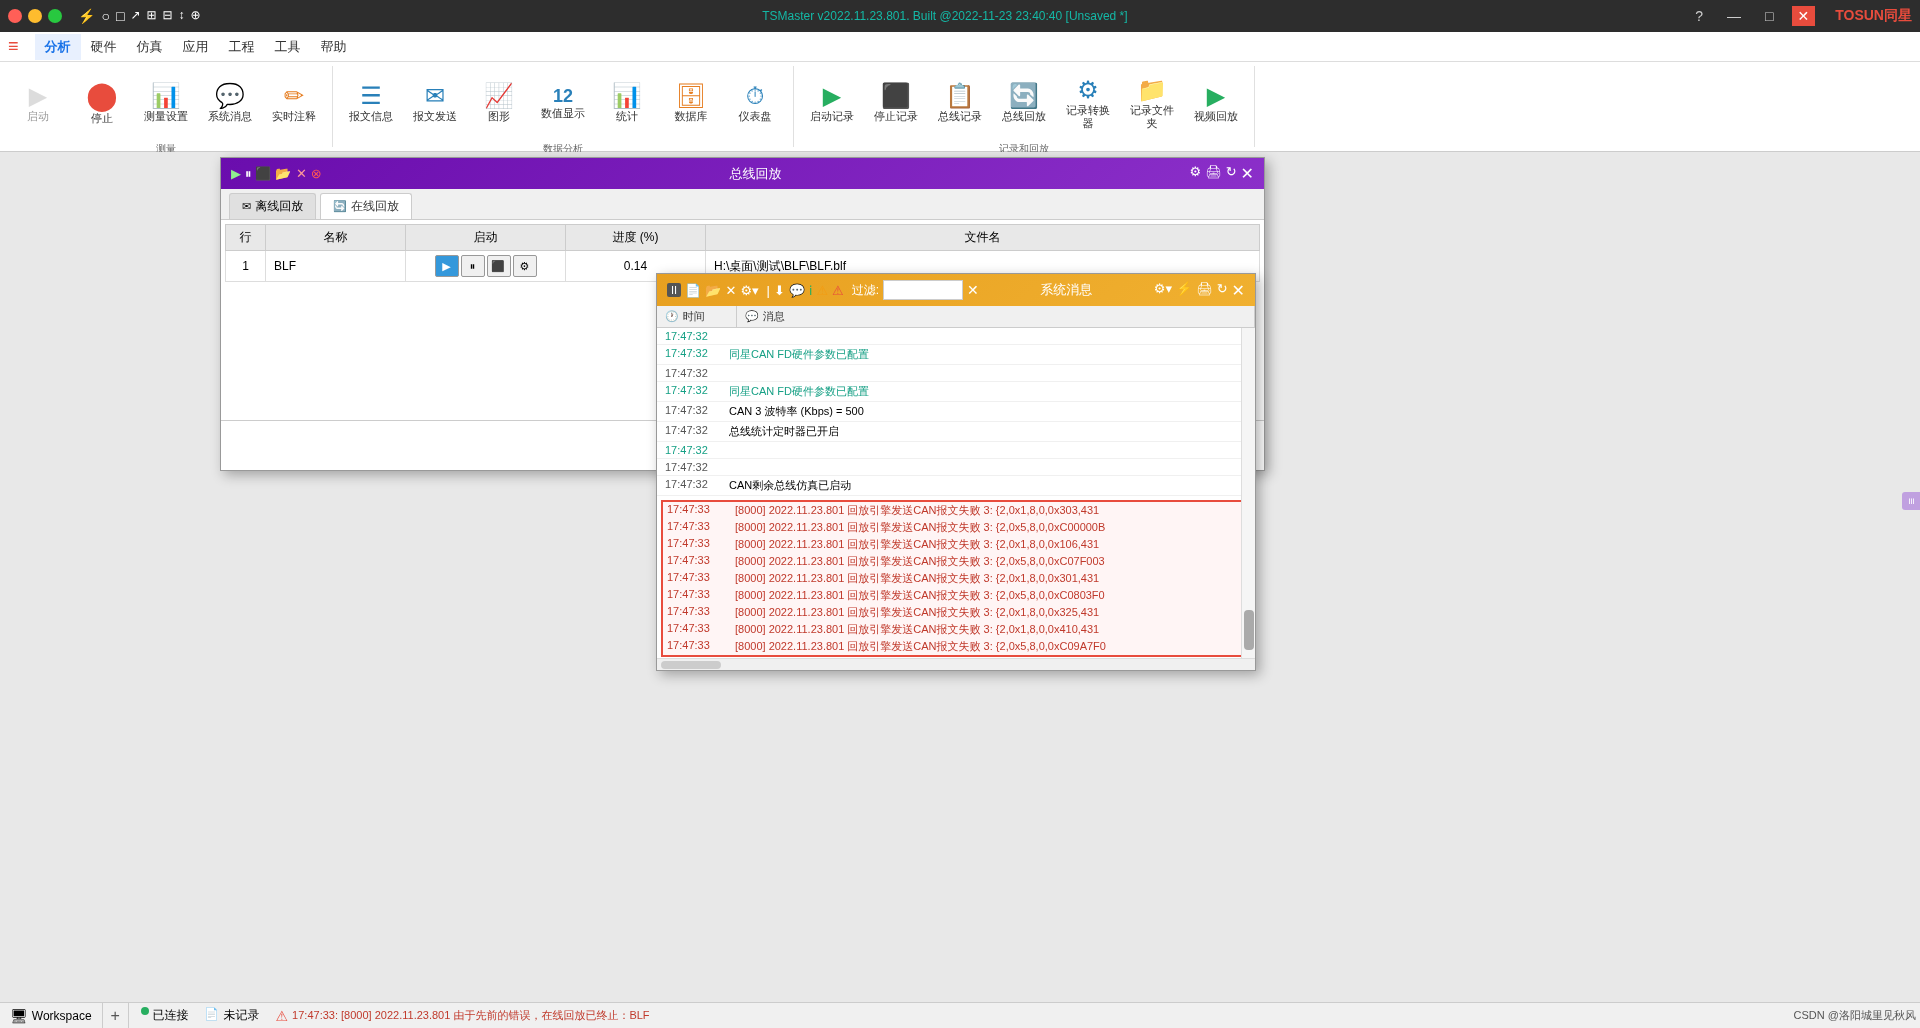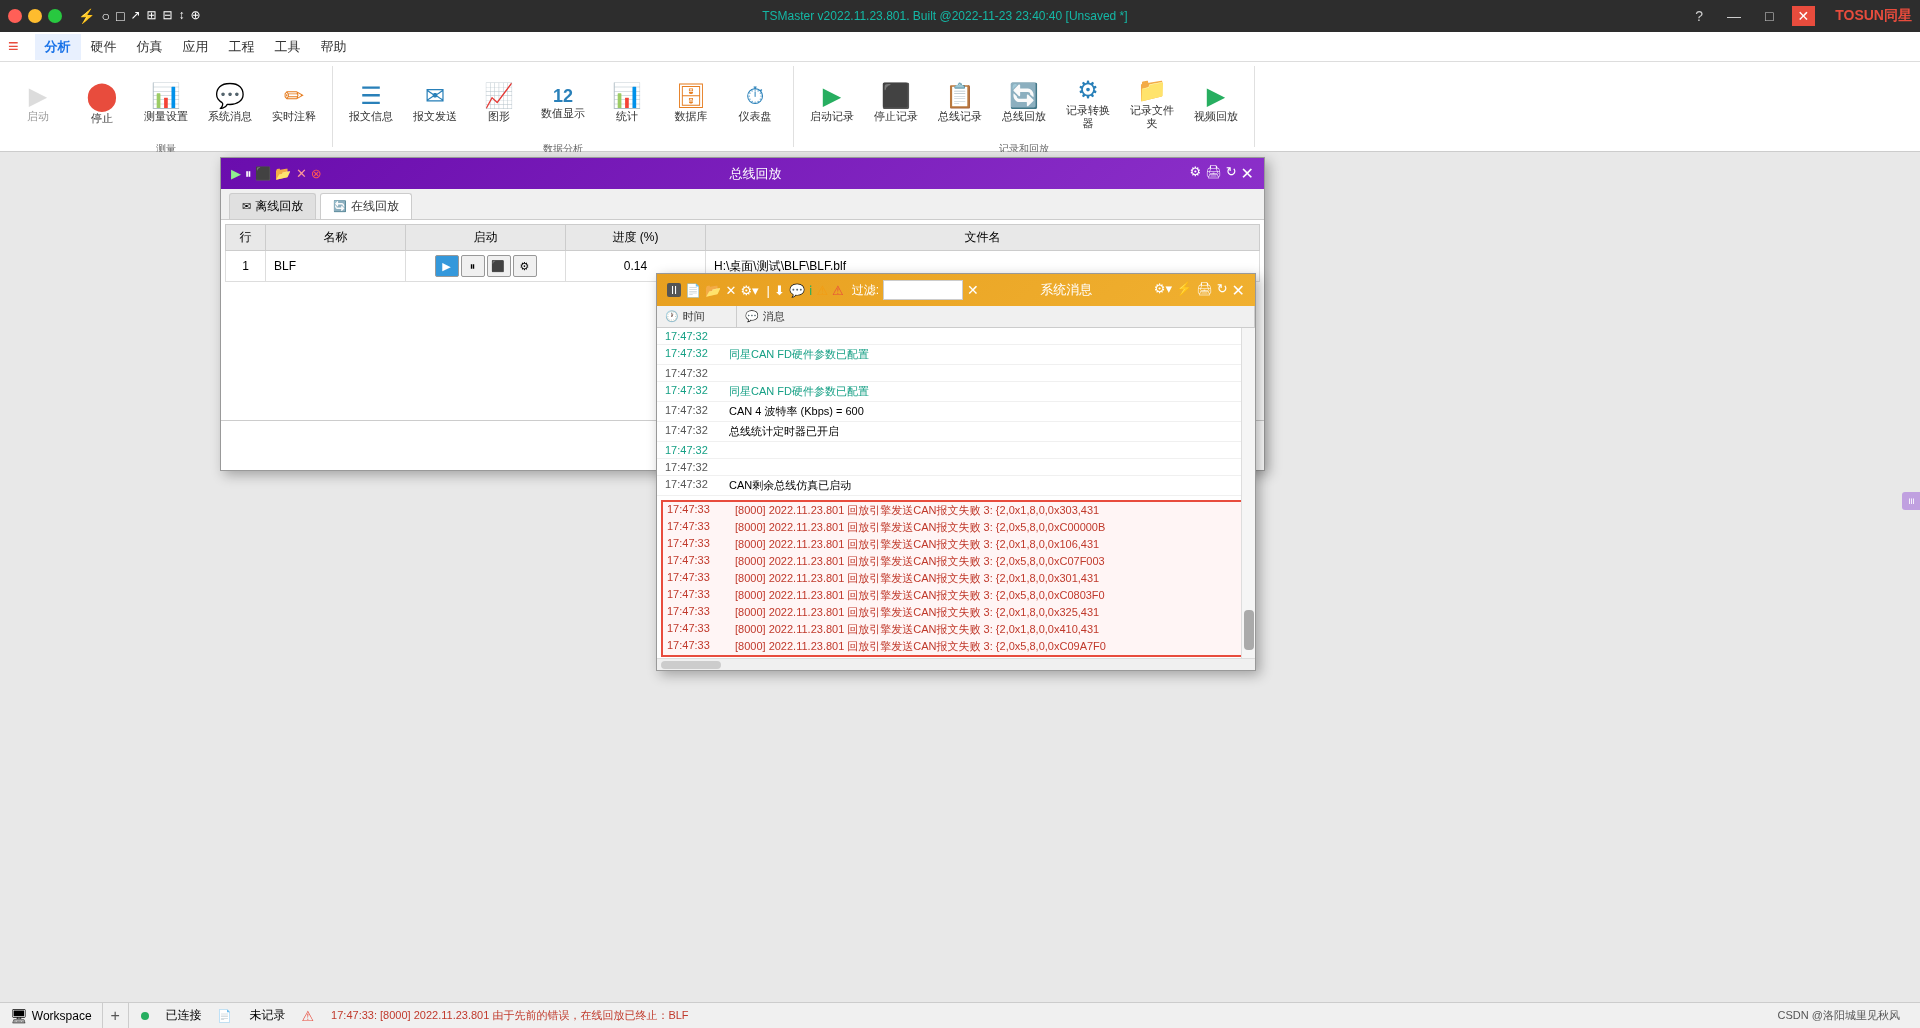--- a/index.html
+++ b/index.html
@@ -376,36 +376,35 @@
     }
     .status-info {
       display: flex;
       align-items: center;
       flex: 1;
       padding: 0 12px;
       gap: 16px;
     }
     .status-item {
       display: flex;
-      align-items: center;
-      gap: 17px;
+      gap: 4px;
       font-size: 12px;
     }
     .status-dot {
       width: 8px; height: 8px;
       border-radius: 50%;
     }
     .status-dot.green { background: #27ae60; }
     .status-error-text {
       color: #c0392b;
       font-size: 11px;
     }
     .status-right {
       margin-left: auto;
-      padding-right: 20px;
+      padding-right: 4px;
       font-size: 11px;
       color: #555;
     }
 
     
     .right-panel-tab {
       position: absolute;
       right: 0;
       top: 40%;
       background: #c0a0e0;
@@ -694,21 +693,21 @@
         </div>
         <div class="sysmsg-row normal">
           <span class="time-col" style="color:#555;">17:47:32</span>
         </div>
         <div class="sysmsg-row">
           <span class="time-col" style="color:#16a085;">17:47:32</span>
           <span class="msg-col teal">同星CAN FD硬件参数已配置</span>
         </div>
         <div class="sysmsg-row normal">
           <span class="time-col" style="color:#555;">17:47:32</span>
-          <span class="msg-col">CAN 4 波特率 (Kbps) = 600</span>
+          <span class="msg-col">CAN 3 波特率 (Kbps) = 500</span>
         </div>
         <div class="sysmsg-row normal">
           <span class="time-col" style="color:#555;">17:47:32</span>
           <span class="msg-col">总线统计定时器已开启</span>
         </div>
         <div class="sysmsg-row">
           <span class="time-col" style="color:#16a085;">17:47:32</span>
         </div>
         <div class="sysmsg-row normal">
           <span class="time-col" style="color:#555;">17:47:32</span>

